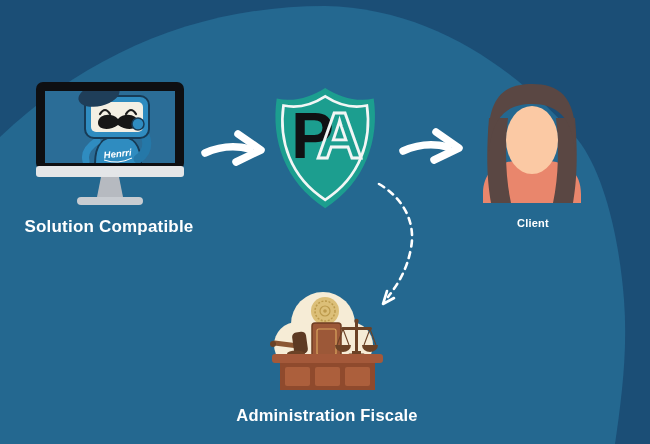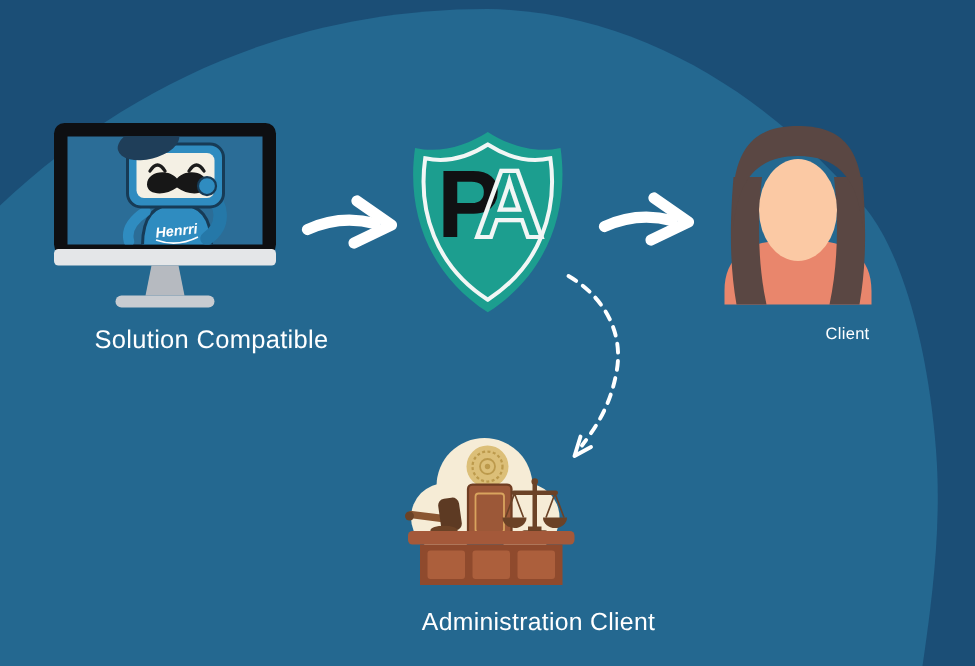--- a/index.html
+++ b/index.html
@@ -2,22 +2,22 @@
 <html><head>
 <meta charset="utf-8">
 <style>
   html,body{margin:0;padding:0;background:#1B4E76;}
   .stage{
     position:relative;width:650px;height:444px;overflow:hidden;
     font-family:"Liberation Sans",sans-serif;
   }
   .stage svg{position:absolute;left:0;top:0;}
   .label{
-    position:absolute;color:#FFFFFF;font-weight:400;
-    transform:translateX(-50%);white-space:nowrap;letter-spacing:0.2px;margin-left:32px;
+    position:absolute;color:#FFFFFF;font-weight:700;
+    transform:translateX(-50%);white-space:nowrap;letter-spacing:0.2px;
   }
   .label-solution{left:109px;top:217px;font-size:17px;}
   .label-client{left:533px;top:217px;font-size:11px;}
   .label-admin{left:327px;top:406px;font-size:16.5px;}
   .shield-letter-p{font-family:"Liberation Sans",sans-serif;font-weight:700;}
   .shield-letter-a{font-family:"Liberation Sans",sans-serif;font-weight:700;}
   .mascot-text{font-family:"Liberation Sans",sans-serif;font-style:italic;font-weight:700;}
 </style>
 </head>
 <body>
@@ -135,15 +135,15 @@
       <rect x="280" y="363" width="95" height="27" fill="#8F4A2D"></rect>
       <rect x="285" y="367" width="25" height="19" rx="2" fill="#AC5F3C"></rect>
       <rect x="315" y="367" width="25" height="19" rx="2" fill="#AC5F3C"></rect>
       <rect x="345" y="367" width="25" height="19" rx="2" fill="#AC5F3C"></rect>
     </g>
   </g>
 </svg>
 
 <div class="label label-solution">Solution Compatible</div>
 <div class="label label-client">Client</div>
-<div class="label label-admin">Administration Client</div>
+<div class="label label-admin">Administration Fiscale</div>
 
 </div>
 
 </body></html>

